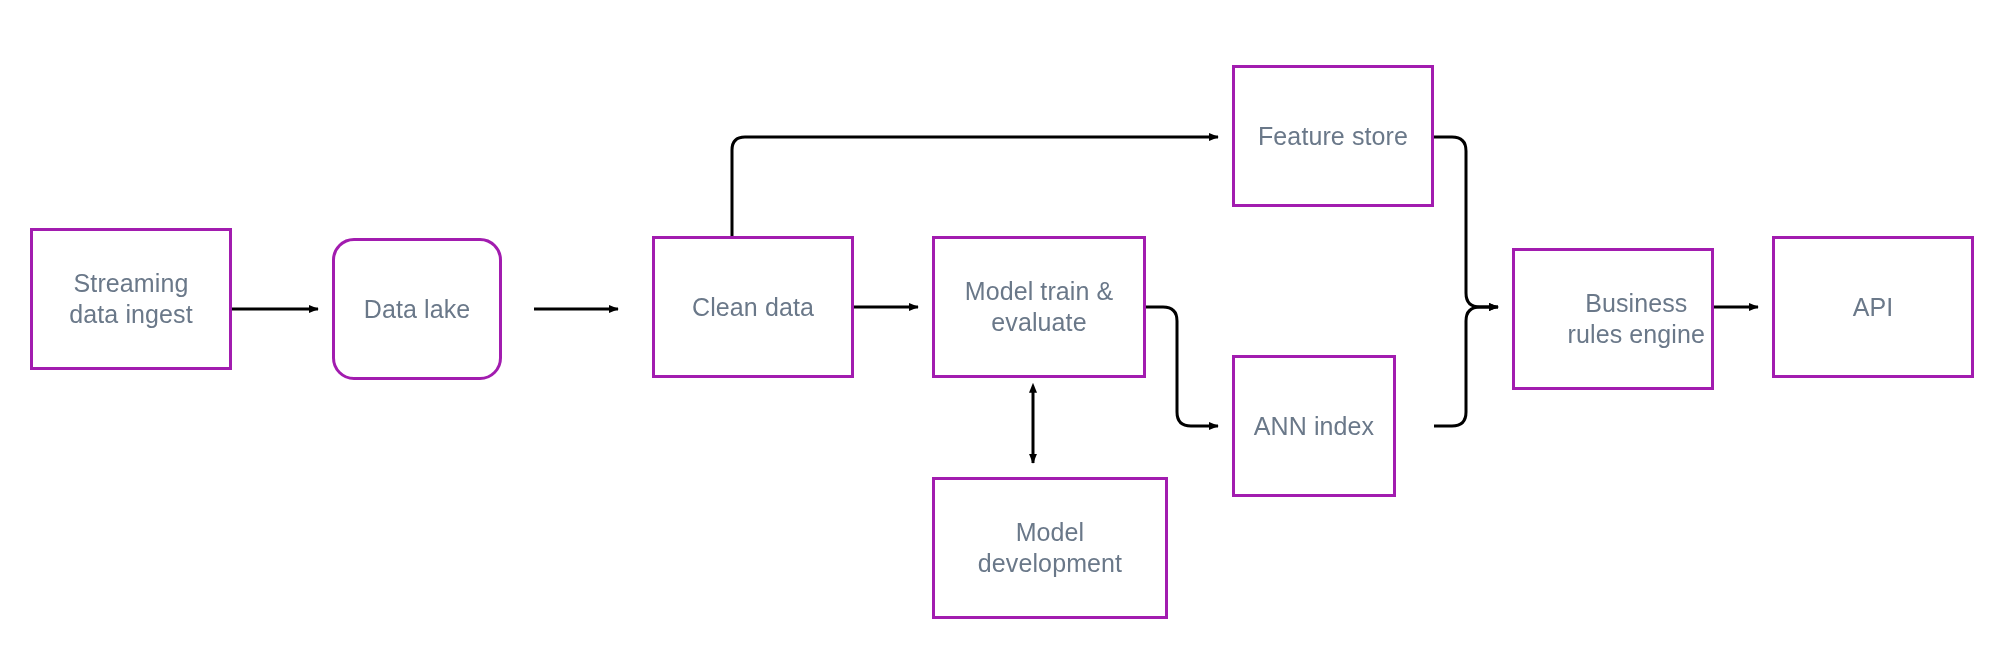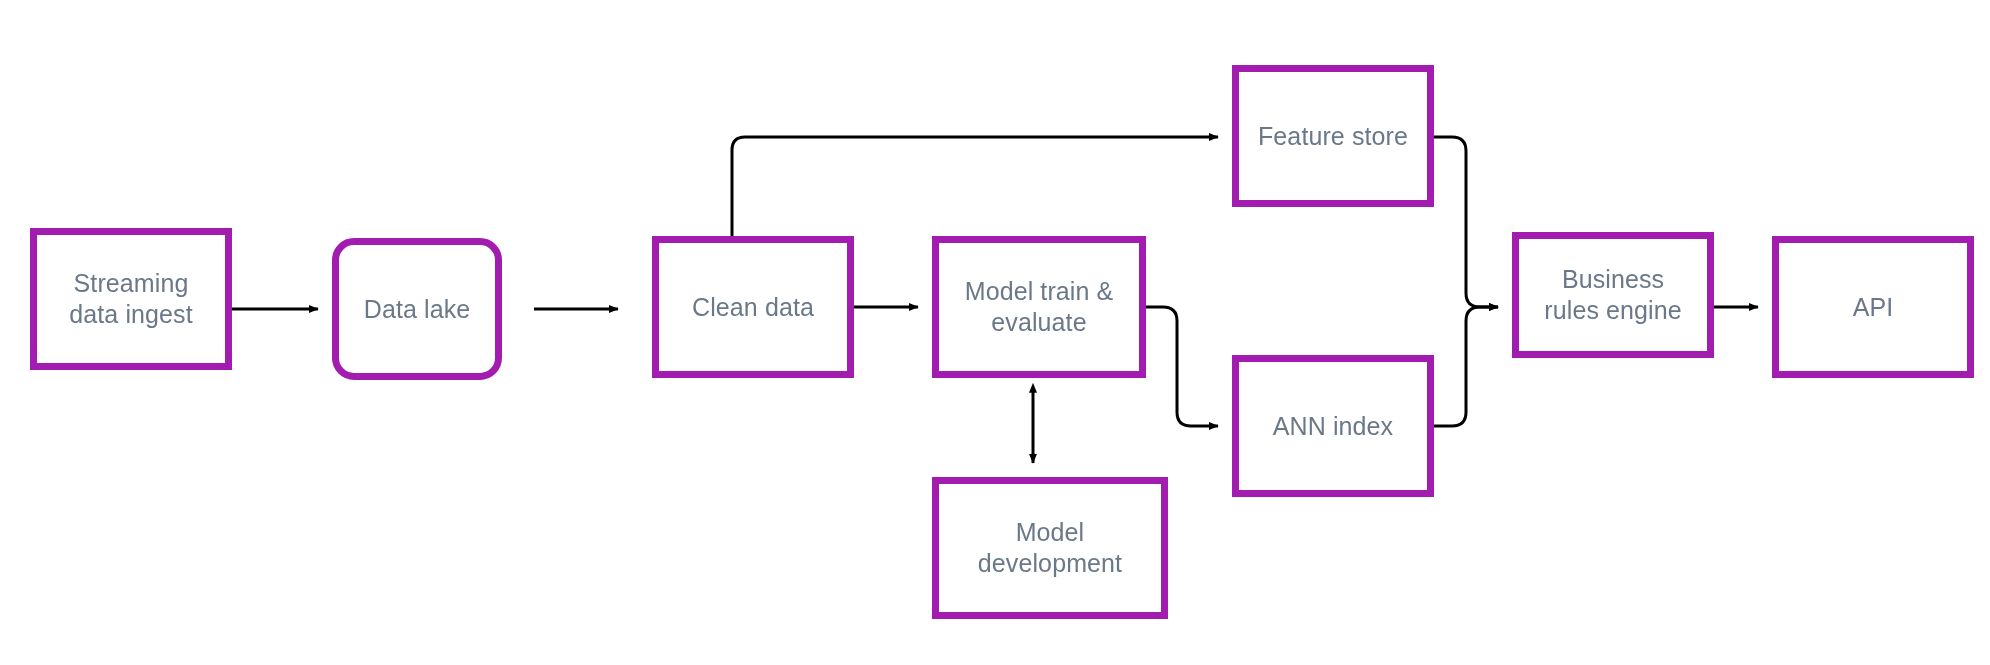--- a/index.html
+++ b/index.html
@@ -23,21 +23,21 @@
     left: 0;
     top: 0;
     width: 1990px;
     height: 665px;
     pointer-events: none;
   }
   .node {
     position: absolute;
     box-sizing: border-box;
     background: #ffffff;
-    border: 7px solid #a21caf;
+    border: 3px solid #a21caf;
     display: flex;
     align-items: center;
     justify-content: center;
     text-align: center;
   }
   .node-label {
     color: #6a7889;
     font-family: "Liberation Sans", sans-serif;
     font-size: 25px;
     line-height: 31px;
@@ -98,25 +98,25 @@
 
   <div class="node" style="left:932px; top:236px; width:214px; height:142px;">
     <span class="node-label">Model train &amp;
 evaluate</span>
   </div>
 
   <div class="node" style="left:1232px; top:65px; width:202px; height:142px;">
     <span class="node-label">Feature store</span>
   </div>
 
-  <div class="node" style="left:1232px; top:355px; width:202px; height:142px;text-align:right;">
+  <div class="node" style="left:1232px; top:355px; width:164px; height:142px;text-align:right;">
     <span class="node-label">ANN index</span>
   </div>
 
-  <div class="node" style="left:1512px; top:232px; width:202px; height:126px;">
+  <div class="node" style="left:1512px; top:248px; width:202px; height:142px;justify-content:flex-end;">
     <span class="node-label">Business
 rules engine</span>
   </div>
 
   <div class="node" style="left:1772px; top:236px; width:202px; height:142px;text-align:right;">
     <span class="node-label">API</span>
   </div>
 
   <div class="node" style="left:932px; top:477px; width:236px; height:142px;">
     <span class="node-label">Model

